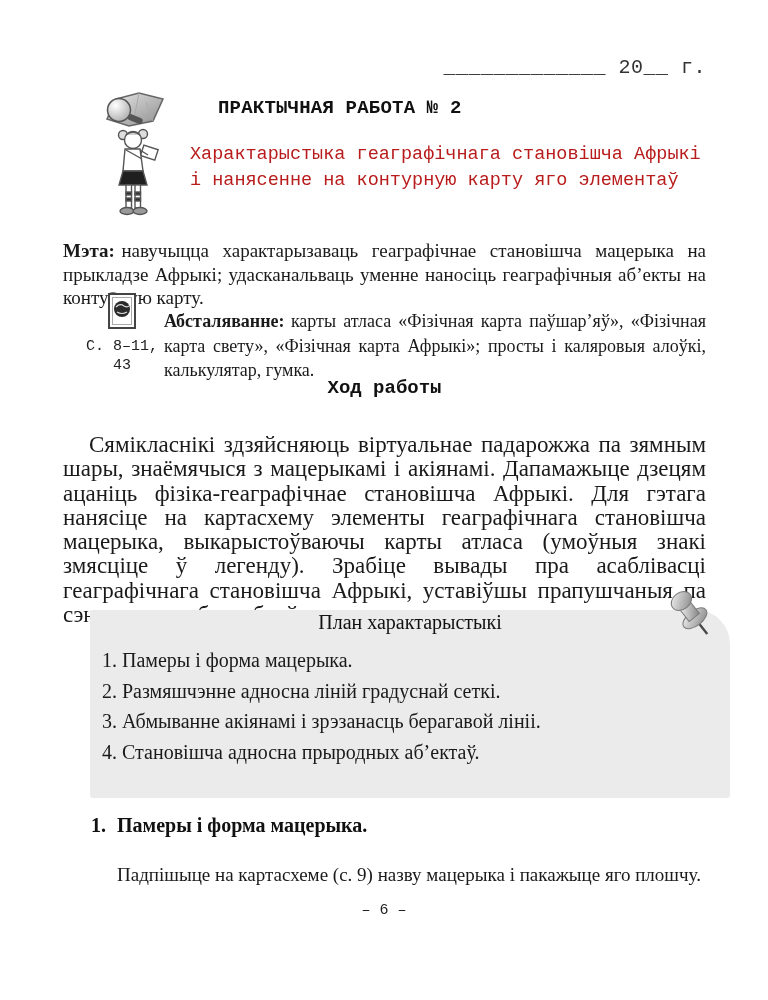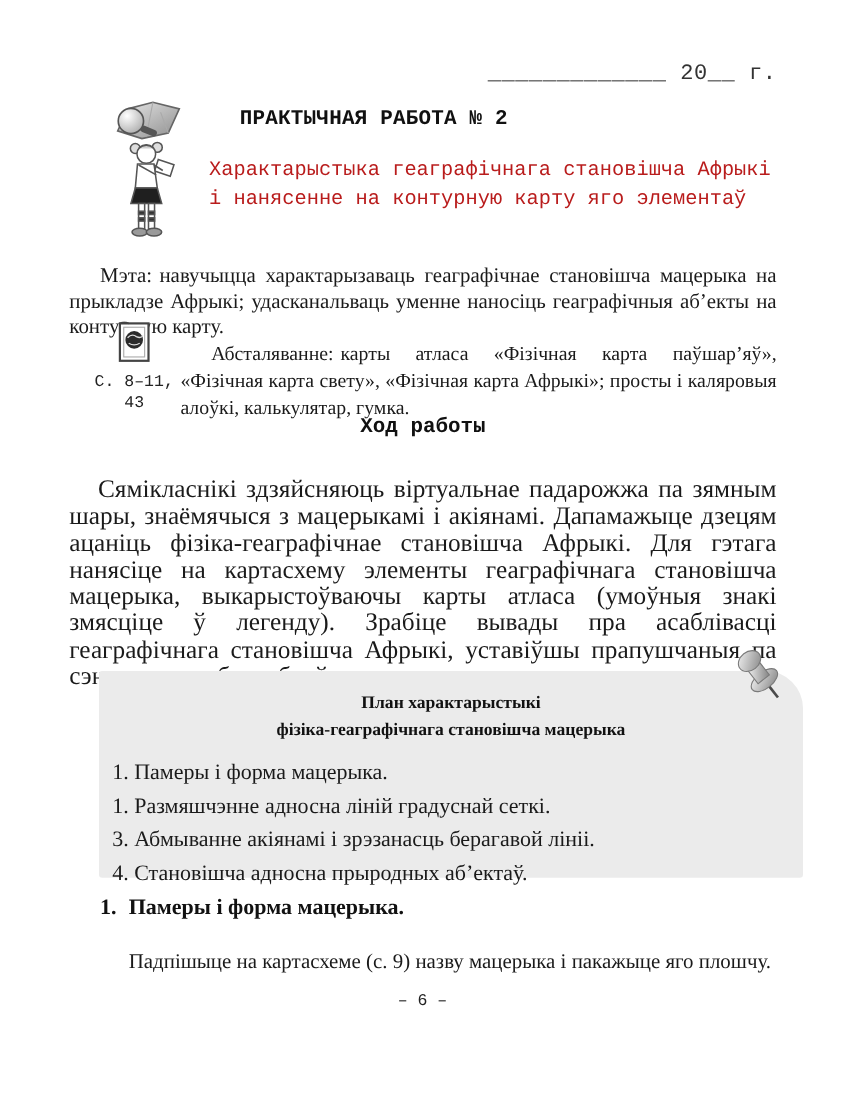--- a/index.html
+++ b/index.html
@@ -11,31 +11,31 @@
   .sans{font-family:Liberation Mono, monospace;}
   
   .date-line{top:56px;right:62px;font-size:20px;color:#333;letter-spacing:.5px;}
   
   .map-icon{left:102px;top:90px;}
   .pw-title{left:190px;top:97px;font-size:19px;font-weight:bold;color:#111;letter-spacing:.2px;margin-left:28px;}
   .girl-icon{left:106px;top:126px;}
   .pw-subtitle{left:190px;top:142px;width:512px;font-size:18.5px;line-height:25.5px;color:#b91c1c;}
   
   .goal{left:63px;top:220px;width:643px;font-size:19px;line-height:23.5px;text-align:justify;}
-  .lbl{font-weight:normal;margin-right:.35em;margin-left:28px;}
+  .lbl{font-weight:bold;margin-right:.35em;}
   
   .equip-margin{left:84px;top:292px;width:76px;text-align:center;}
   .equip-ref{font-size:15px;color:#222;line-height:16px;margin-top:3px;}
   .equip-text{left:164px;top:291px;width:542px;font-size:18px;line-height:24.5px;text-align:justify;}
   
   .work-heading{left:63px;top:377px;width:643px;text-align:center;font-size:19px;font-weight:bold;color:#111;}
   .intro{left:63px;top:410px;width:643px;font-size:23px;line-height:24.3px;text-align:justify;text-indent:26px;}
   
   .plan-box{left:90px;top:610px;width:640px;height:188px;background:#ebebeb;border-radius:3px 34px 3px 3px;}
-  .box-title{margin:18px 20px 0 20px;text-align:center;font-size:16px;font-weight:bold;line-height:24px;color:#111;}
+  .box-title{margin:0 20px 0 20px;text-align:center;font-size:20px;font-weight:normal;line-height:24px;color:#111;}
   .box-list{margin:11px 14px 0 12px;font-size:20px;line-height:30.5px;color:#1a1a1a;}
   .pushpin{left:662px;top:586px;}
   
   .task-heading{left:91px;top:814px;font-size:20px;font-weight:bold;color:#111;}
   .task-num{display:inline-block;width:26px;}
   .task-text{left:117px;top:843px;width:589px;font-size:19px;line-height:25.5px;text-align:justify;}
   
   .footer{left:0;top:902px;width:768px;text-align:center;font-size:15px;color:#222;}
 </style>
 </head>
@@ -106,25 +106,24 @@
 </div>
 
 <p class="abs equip-text"><span class="lbl">Абсталяванне:</span><span>карты атласа «Фізічная карта паўшар’яў», «Фізічная карта свету», «Фізічная карта Афрыкі»; просты і каляровыя алоўкі, калькулятар, гумка.</span></p>
 
 <div class="abs work-heading sans">Ход работы</div>
 <p class="abs intro">Сямікласнікі здзяйсняюць віртуальнае падарожжа па зямным шары, знаёмячыся з мацерыкамі і акіянамі. Дапамажыце дзецям ацаніць фізіка-геаграфічнае становішча Афрыкі. Для гэтага нанясіце на картасхему элементы геаграфічнага становішча мацерыка, выкарыстоўваючы карты атласа (умоўныя знакі змясціце ў легенду). Зрабіце вывады пра асаблівасці геаграфічнага становішча Афрыкі, уставіўшы прапушчаныя па сэнсе словы або выбраўшы з прапанаваных.</p>
 
 <div class="abs plan-box">
   <div class="box-title">
     <div>План характарыстыкі</div>
-    <div>фізіка-геаграфічнага становішча мацерыка</div>
   </div>
   <div class="box-list">
     <div>1. Памеры і форма мацерыка.</div>
-    <div>1. Размяшчэнне адносна ліній градуснай сеткі.</div>
+    <div>2. Размяшчэнне адносна ліній градуснай сеткі.</div>
     <div>3. Абмыванне акіянамі і зрэзанасць берагавой лініі.</div>
     <div>4. Становішча адносна прыродных аб’ектаў.</div>
   </div>
 </div>
 
 <span class="abs pushpin">
   <svg width="56" height="58" viewBox="0 0 56 58">
     <defs>
       <linearGradient id="ping" x1="0" y1="0" x2="1" y2="1">
         <stop offset="0" stop-color="#f4f4f4"></stop>

